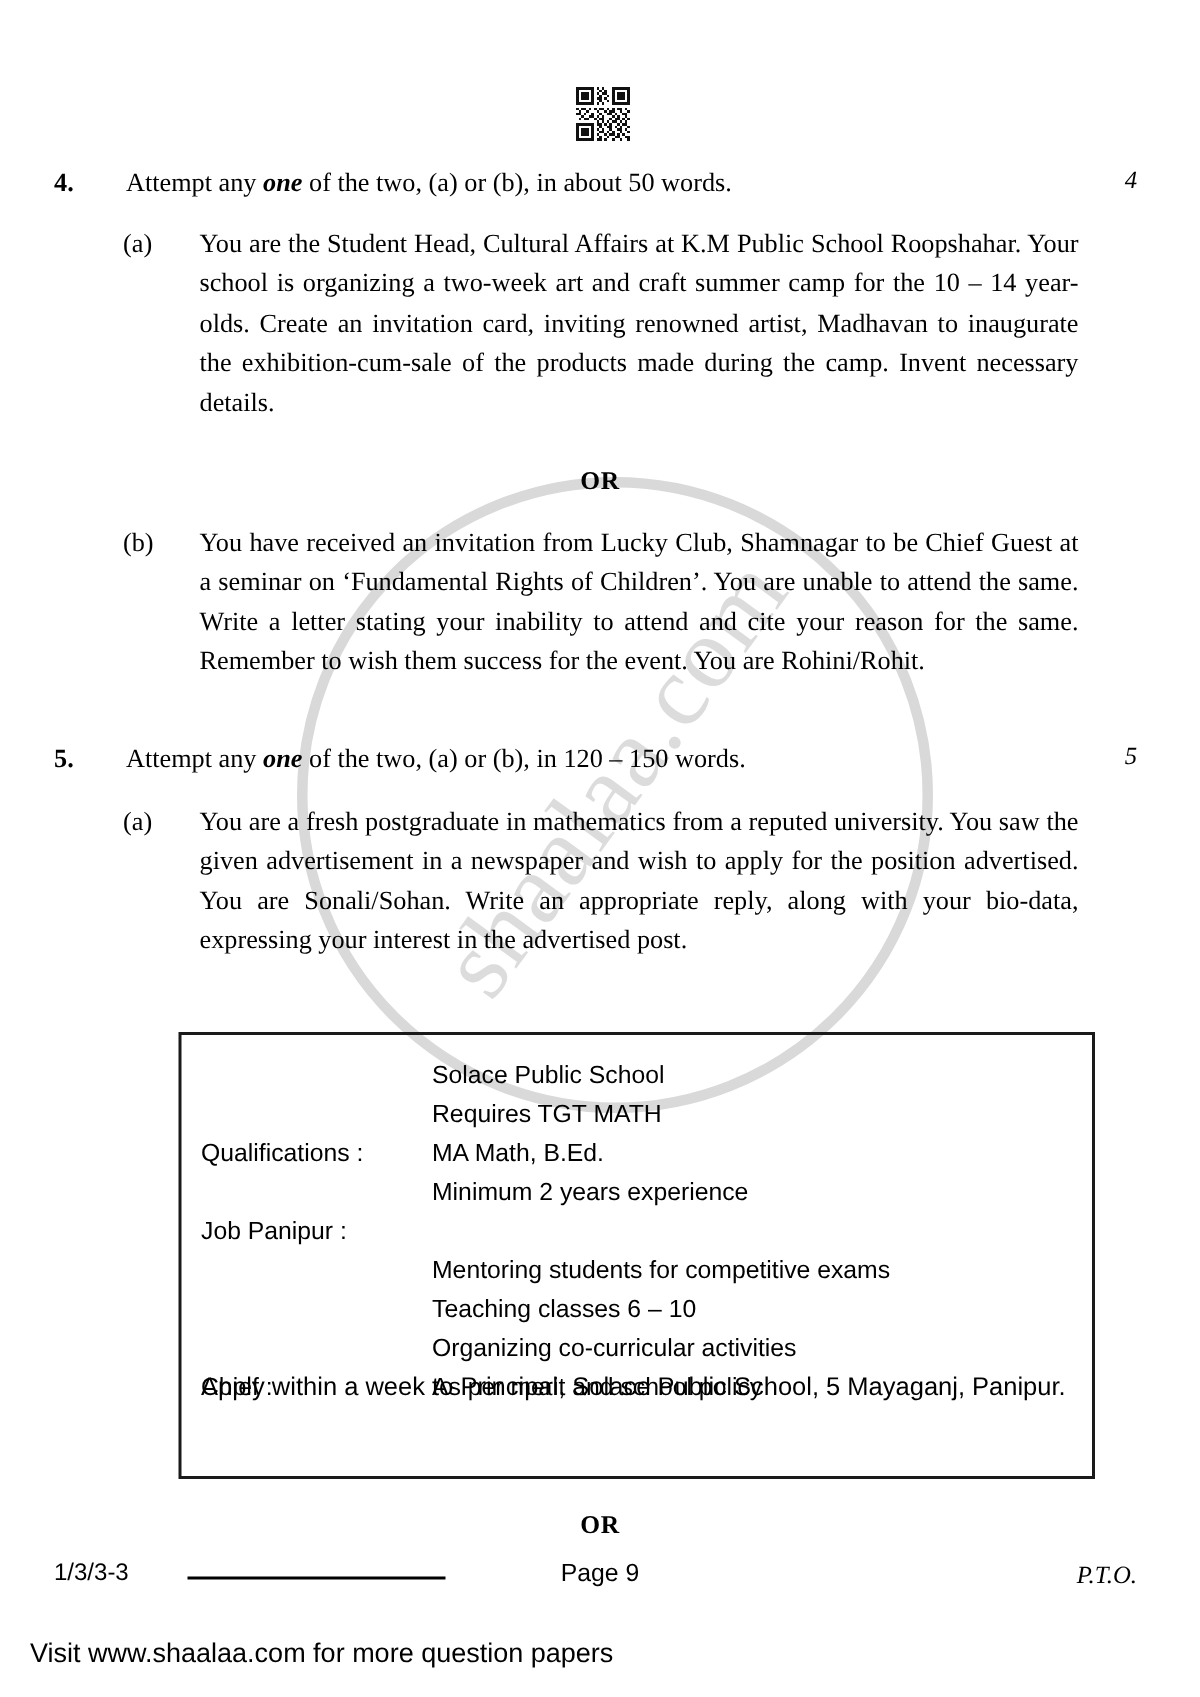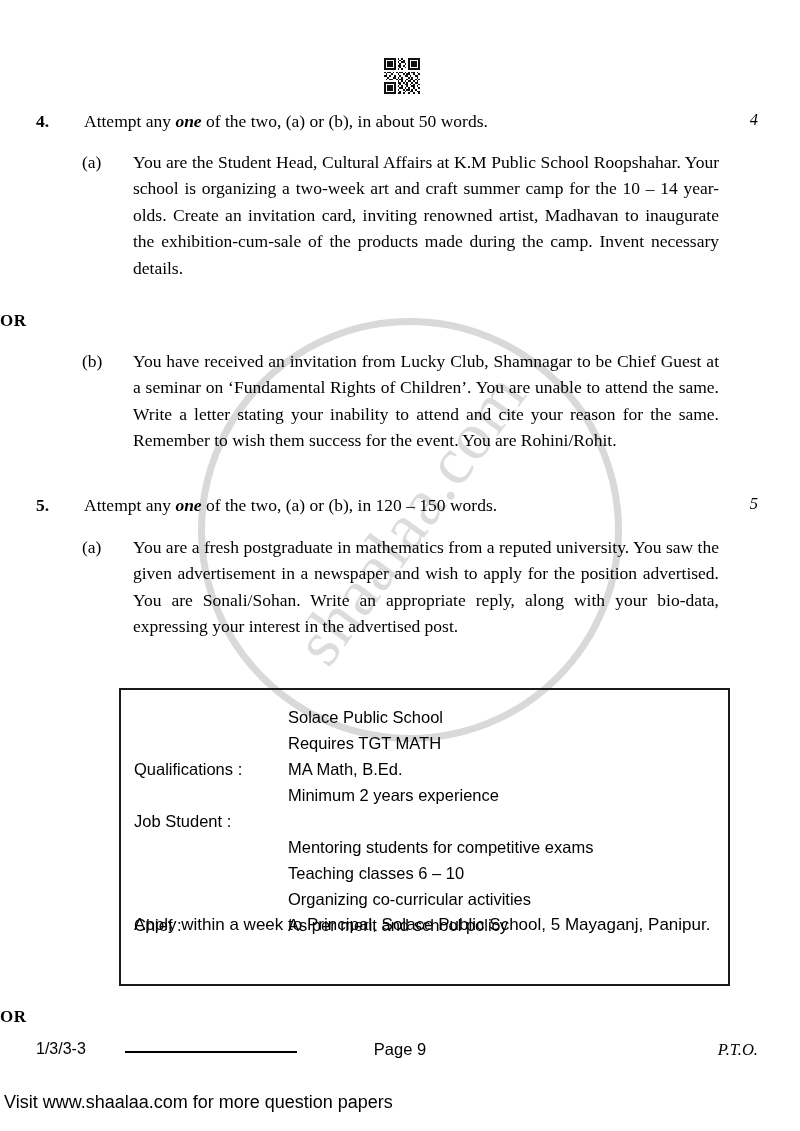--- a/index.html
+++ b/index.html
@@ -124,20 +124,21 @@
   .sub-body {
     margin-left: 133px;
     margin-right: 81px;
     font-size: 17.5px;
     line-height: 1.52;
     text-align: justify;
     text-align-last: left;
   }
 
   .or-sep {
+    text-align: center;
     font-size: 17px;
     font-weight: bold;
     letter-spacing: 0.5px;
   }
 
   
   .ad-box {
     position: absolute;
     left: 119px;
     top: 688px;
@@ -223,21 +224,21 @@
   .f-pto {
     position: absolute;
     right: 42px;
     top: 0;
     font-size: 16.5px;
     font-style: italic;
     font-family: "Liberation Serif", serif;
   }
   .site-note {
     position: absolute;
-    left: 4px;
+    left: 20px;
     top: 1092px;
     font-family: "Liberation Sans", sans-serif;
     font-size: 18px;
     z-index: 8;
   }
 </style>
 </head>
 <body>
 
 <div class="page">
@@ -400,21 +401,21 @@
         </div>
         <div class="ad-line">
           <span class="ad-label">Qualifications :</span>
           <span class="ad-value">MA Math, B.Ed.</span>
         </div>
         <div class="ad-line">
           <span class="ad-label"></span>
           <span class="ad-value">Minimum 2 years experience</span>
         </div>
         <div class="ad-line">
-          <span class="ad-label">Job Student :</span>
+          <span class="ad-label">Job Panipur :</span>
         </div>
         <div class="ad-line">
           <span class="ad-label"></span>
           <span class="ad-value">Mentoring students for competitive exams</span>
         </div>
         <div class="ad-line">
           <span class="ad-label"></span>
           <span class="ad-value">Teaching classes 6 – 10</span>
         </div>
         <div class="ad-line">

